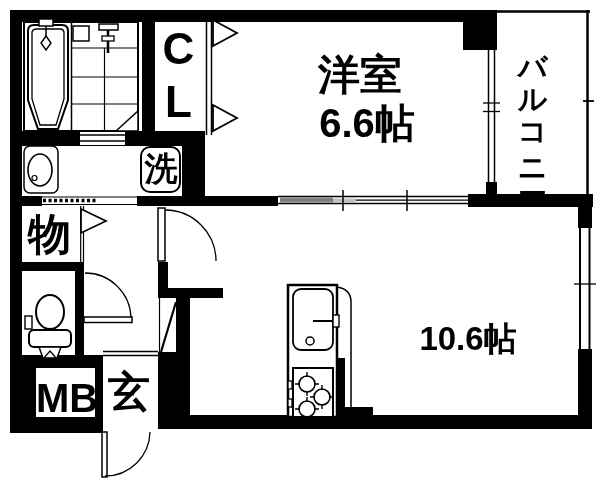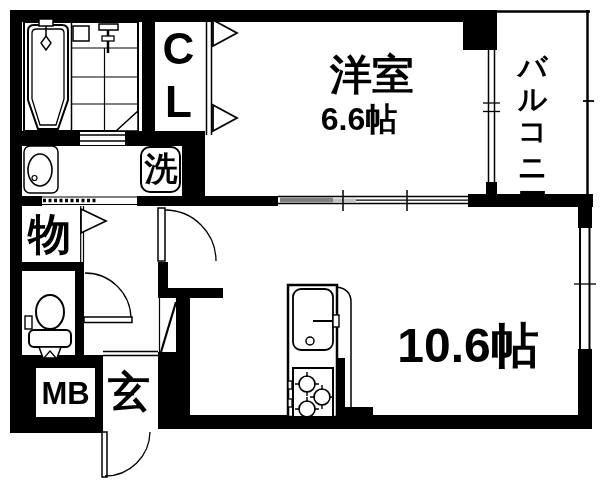--- a/index.html
+++ b/index.html
@@ -147,30 +147,30 @@
     <rect x="288" y="399" width="4" height="8" stroke-width="1.3"></rect>
     <circle cx="307" cy="384" r="8" stroke-width="1.6"></circle>
     <path d="M307,372 v5 M307,391 v5 M295,384 h5 M314,384 h5" stroke-width="1.4" fill="none"></path>
     <circle cx="322" cy="397" r="8" stroke-width="1.6"></circle>
     <path d="M322,385 v5 M322,404 v5 M310,397 h5 M329,397 h5" stroke-width="1.4" fill="none"></path>
     <circle cx="307" cy="409" r="8" stroke-width="1.6"></circle>
     <path d="M307,397 v5 M307,416 v1 M295,409 h5 M314,409 h5" stroke-width="1.4" fill="none"></path>
   </g>
 </svg>
 
-<div class="lbl" style="left:254px;top:54px;width:160px;font-size:42px;text-align:right;">洋室</div>
-<div class="lbl" style="left:264px;top:103px;width:190px;font-size:32px;">6.6帖</div>
+<div class="lbl" style="left:280px;top:54px;width:160px;font-size:42px;">洋室</div>
+<div class="lbl" style="left:272px;top:103px;width:190px;font-size:40px;">6.6帖</div>
 
-<div class="lbl" style="left:358px;top:322px;width:220px;font-size:48px;">10.6帖</div>
+<div class="lbl" style="left:358px;top:322px;width:220px;font-size:33px;">10.6帖</div>
 
 <div class="lbl lbl-vert" style="left:518px;top:16px;height:182px;font-size:29px;letter-spacing:3px;">バルコニー</div>
 
 <div class="lbl lbl-vert-upright" style="left:156px;top:24px;height:104px;font-size:44px;letter-spacing:4px;">CL</div>
 
 <div class="lbl" style="left:142px;top:152px;width:38px;font-size:33px;">洗</div>
 
 <div class="lbl" style="left:23px;top:213px;width:53px;font-size:43px;">物</div>
 
-<div class="lbl" style="left:36px;top:378px;width:59px;font-size:31px;">MB</div>
+<div class="lbl" style="left:36px;top:378px;width:59px;font-size:40px;">MB</div>
 
 <div class="lbl" style="left:107px;top:371px;width:44px;font-size:42px;">玄</div>
 
 </div>
 
 </body></html>

